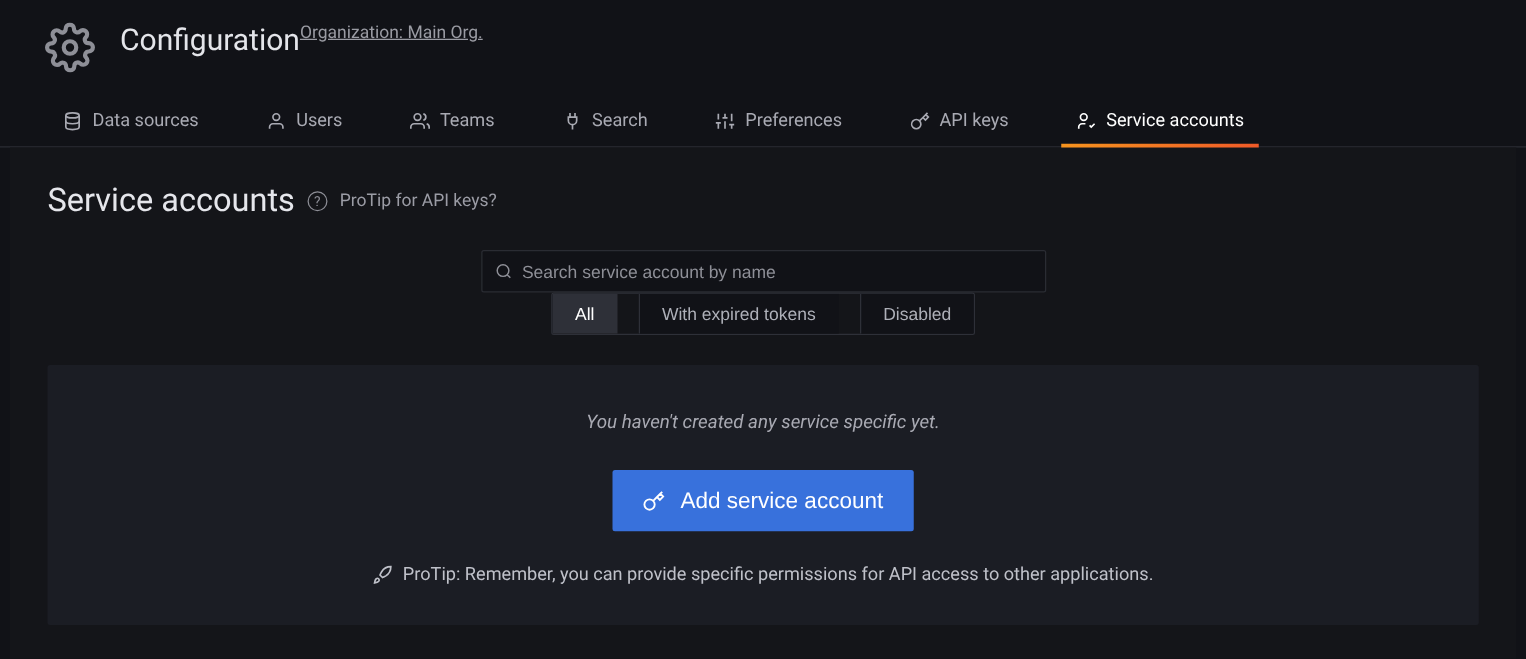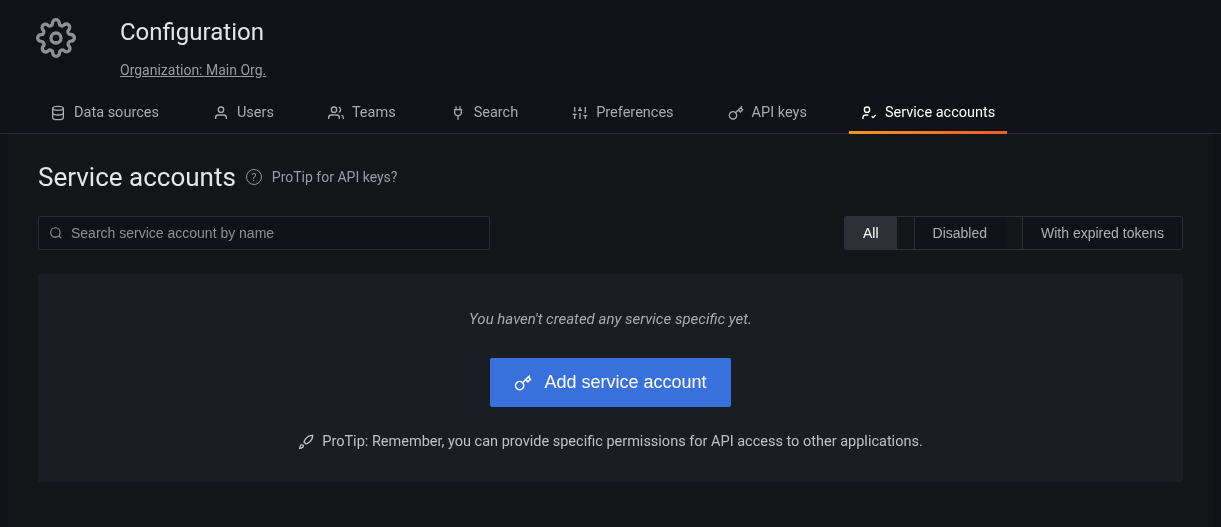--- a/index.html
+++ b/index.html
@@ -11,21 +11,21 @@
       height: 527px;
       overflow: hidden;
     }
     .page-header {
       display: flex;
       align-items: flex-start;
       gap: 20px;
       padding: 18px 24px 8px 36px;
     }
     .gear-svg { width: 40px; height: 40px; color: #8e8f97; }
-    .title-block { display: flex; flex-direction: column; gap: 16px; margin-left: 24px; }
+    .title-block { display: flex; flex-direction: row; gap: 0; }
     .page-title { font-size: 24px; font-weight: 400; color: #e4e5ea; }
     .page-subtitle { font-size: 14px; color: #9a9ba3; text-decoration: underline; }
 
     .tabs {
       display: flex;
       gap: 54px;
       padding: 18px 0 0 50px;
       border-bottom: 1px solid #2b2d34;
     }
     .tab {
@@ -62,20 +62,21 @@
     }
     .section-title { font-size: 26px; font-weight: 400; color: #e5e6eb; }
     .hint-icon { width: 16px; height: 16px; border: 1px solid #8e8f97; border-radius: 50%; display: inline-flex; align-items: center; justify-content: center; font-size: 11px; color: #8e8f97; }
     .hint-text { font-size: 14px; color: #9b9ca5; }
 
     .toolbar-row {
       display: flex;
       align-items: center;
       justify-content: space-between;
       margin-bottom: 24px;
+      flex-direction: column;
     }
     .search-box {
       display: flex;
       align-items: center;
       gap: 8px;
       width: 452px;
       height: 34px;
       background: #111217;
       border: 1px solid #2a2c33;
       border-radius: 2px;
@@ -224,22 +225,22 @@
   <div class="toolbar-row">
     <div class="search-box">
       <svg class="search-svg" viewBox="0 0 24 24" fill="none" stroke="currentColor" stroke-width="2">
           <circle cx="11" cy="11" r="8"></circle>
           <line x1="21" y1="21" x2="16.65" y2="16.65"></line>
         </svg>
       <input type="text" class="search-input" placeholder="Search service account by name" style="">
     </div>
     <div class="filter-group">
       <button class="filter-btn active">All</button>
+      <button class="filter-btn">With expired tokens</button>
       <button class="filter-btn">Disabled</button>
-      <button class="filter-btn">With expired tokens</button>
     </div>
   </div>
 
   <div class="empty-panel">
     <div class="empty-msg">You haven't created any service specific yet.</div>
     <button class="cta-button">
       <svg class="cta-icon" viewBox="0 0 24 24" fill="none" stroke="currentColor" stroke-width="2">
           <path d="M21 2l-2 2m-7.61 7.61a5.5 5.5 0 1 1-7.778 7.778 5.5 5.5 0 0 1 7.778-7.778zm0 0L15.5 7.5m0 0l3 3L22 7l-3-3m-3.5 3.5L19 4"></path>
         </svg>
       <span>Add service account</span>

